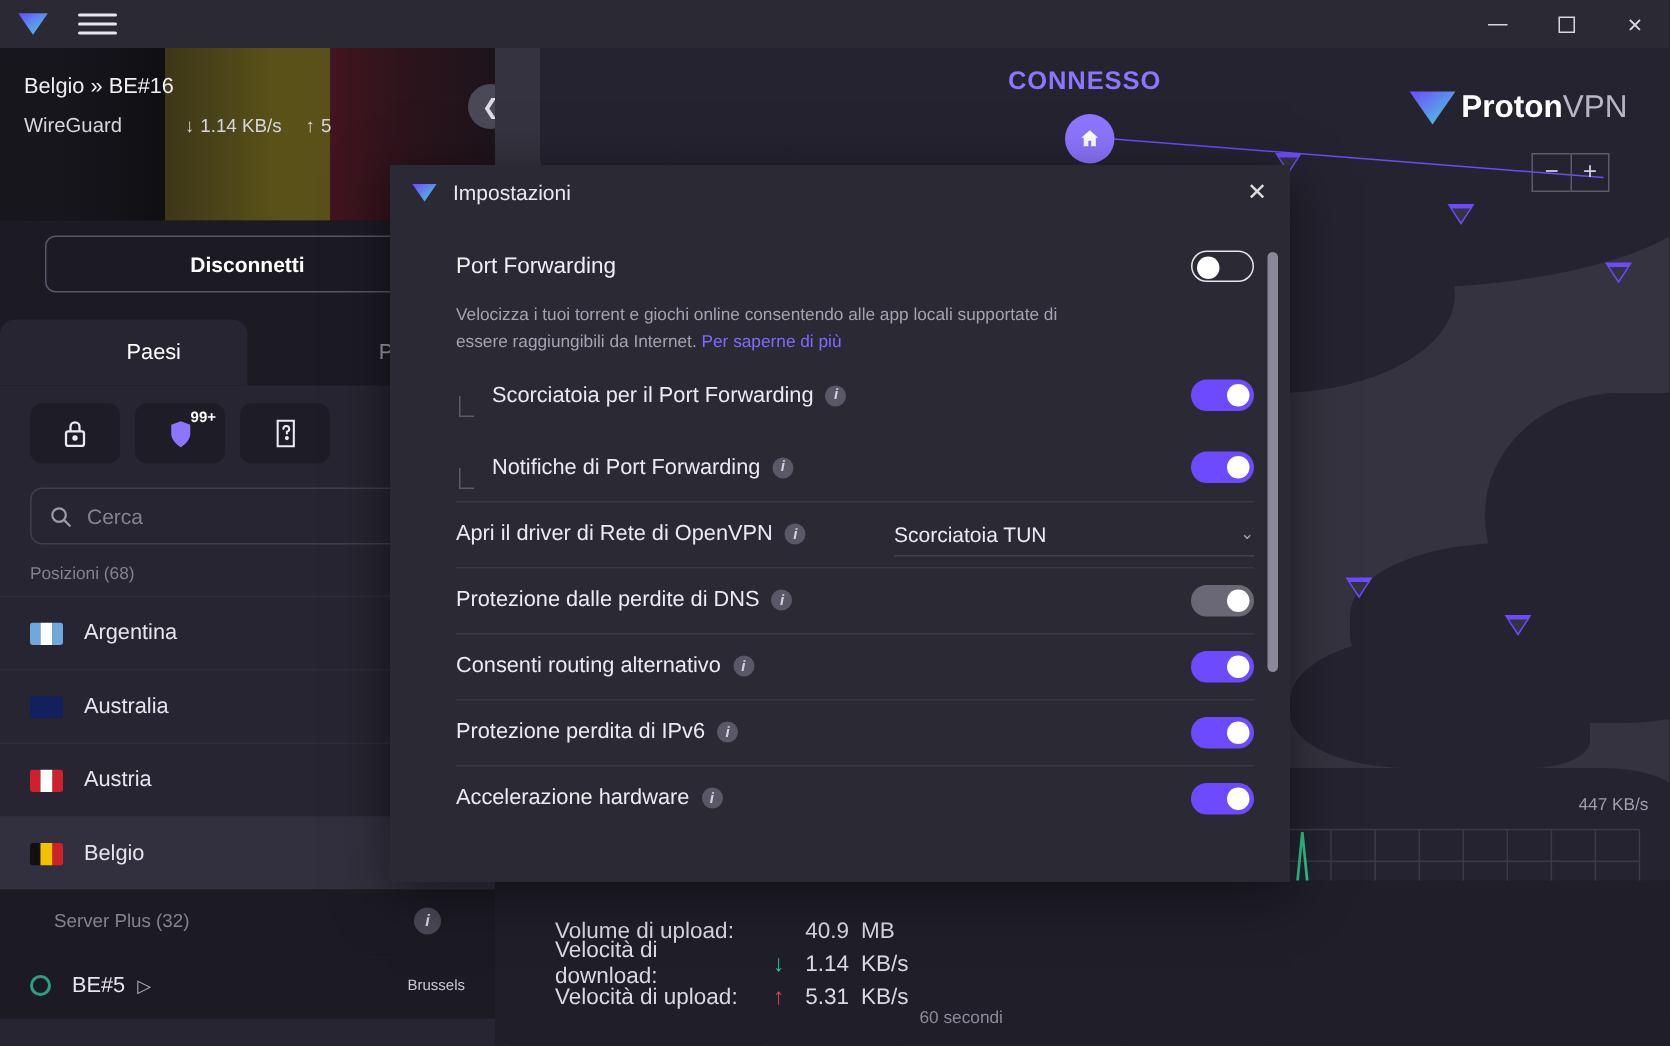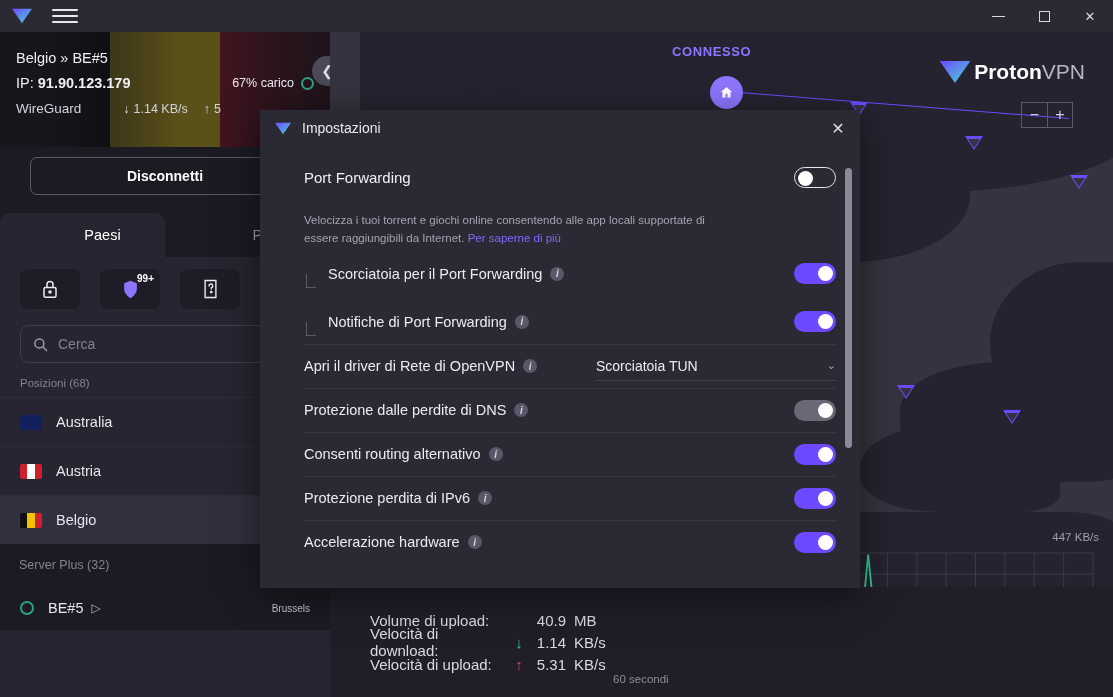--- a/index.html
+++ b/index.html
@@ -94,21 +94,21 @@
   }
 
   .tabs-row { display: flex; margin-top: 18px; height: 44px; position: relative; }
   .ltab {
     flex: 1; display: flex; align-items: center; justify-content: center;
     font-size: 14.5px; color: #9e9bad; cursor: pointer; padding-left: 40px;
   }
   .ltab.active { color: #fff; background: #262531; border-radius: 10px 10px 0 0; }
   .sidebar-body { background: #262531; height: 100%; position: relative;}
 
-  .icon-row { display: flex; gap: 20px; padding: 12px 20px 0 20px; }
+  .icon-row { display: flex; gap: 10px; padding: 12px 20px 0 20px; }
   .icon-btn {
     width: 60px; height: 40px; border-radius: 8px; background: #1e1d27;
     display: flex; align-items: center; justify-content: center; position: relative; cursor:pointer;
   }
   .badge99 { position: absolute; top: 4px; right: 6px; font-size: 10px; color: #fff; font-weight:700;}
   .search-box {
     margin: 16px 20px 0 20px; height: 38px; border-radius: 8px; border: 1px solid #403e4c;
     display: flex; align-items: center; gap: 10px; padding: 0 12px;
   }
   .search-box input {
@@ -122,33 +122,33 @@
   .crow {
     height: 49px; display: flex; align-items: center; padding: 0 20px;
     border-top: 1px solid #2f2d3a; font-size: 14.5px; color: #e6e5eb; cursor: pointer;
   }
   .crow.selected { background: #32303e; }
   .flag { width: 22px; height: 15px; border-radius: 2px; margin-right: 14px; display:flex; overflow:hidden; flex-shrink:0;}
   .flag span { flex: 1; }
   .crow .rt { margin-left: auto; display: flex; align-items: center; gap: 10px; color: #b3b0bf;}
   .round-btn { width: 26px; height: 26px; border-radius: 50%; border: 1px solid #565366; display:flex; align-items:center; justify-content:center; font-size:11px;}
   .serverplus {
-    height: 42px; display: flex; align-items: center; padding: 0 19px;
+    height: 42px; display: flex; align-items: center; padding: 0 36px;
     background: #1c1b24; font-size: 12.5px; color: #85828f;
   }
   .info-circ { width: 18px; height: 18px; border-radius: 50%; background: #4a4856; color:#d9d7e0; font-size: 11px; display:flex; align-items:center; justify-content:center; font-style: italic; font-weight:700;}
   .srow {
     height: 44px; display: flex; align-items: center; padding: 0 20px;
     background: #1c1b24; font-size: 14.5px; color: #e6e5eb;
   }
   .grn-ring { width: 14px; height: 14px; border-radius: 50%; border: 2px solid #2aa17e; margin-right: 14px;}
 
   
   .connesso {
-    position: absolute; left: 672px; top: 44px; font-size: 13px; font-weight: 700;
+    position: absolute; left: 672px; top: 44px; font-size: 17px; font-weight: 700;
     color: #8e75ff; letter-spacing: .6px; z-index: 20;
   }
   .home-pin {
     position: absolute; left: 710px; top: 76px; width: 33px; height: 33px; border-radius: 50%;
     background: #8e75ff; display: flex; align-items: center; justify-content: center; z-index: 21;
   }
   .conn-line {
     position: absolute; left: 740px; top: 92px; width: 330px; height: 1px;
     background: #6d4aff; transform: rotate(4.5deg); transform-origin: left center; z-index: 19;
   }
@@ -190,21 +190,21 @@
     height: 36px; display: flex; align-items: center; padding-left: 14px;
     background: #2b2933; color: #e9e8ee; font-size: 14px; gap: 10px; flex-shrink: 0;
   }
   .dlg-close { margin-left: auto; width: 44px; height: 36px; display:flex; align-items:center; justify-content:center; color:#ddd; font-size:16px; cursor:pointer;}
   .dtabs { display: flex; height: 46px; background: #222029; flex-shrink: 0;}
   .dtab { flex: 1; display: flex; align-items: center; justify-content: center; font-size: 14.5px; color: #a29fb0; cursor: pointer; }
   .dtab.active { color: #fff; background: #2f2d38; border-radius: 10px 10px 0 0; }
   .dlg-body { flex: 1; overflow: hidden; position: relative; background: #2b2933; }
   .dlg-scroll { position: absolute; inset: 0; padding: 16px 24px 0 44px; }
   .st-title { font-size: 15px; color: #f0eff4; }
-  .st-desc { font-size: 11.5px; color: #a5a2b2; line-height: 1.55; margin-top: 20px; max-width: 430px;}
+  .st-desc { font-size: 11.5px; color: #a5a2b2; line-height: 1.55; margin-top: 10px; max-width: 430px;}
   .st-desc a { color: #7e6bff; text-decoration: none; }
   .row {
     display: flex; align-items: center; min-height: 44px; position: relative;
   }
   .row.bt { border-top: 1px solid #393743; }
   .row-label { font-size: 14.5px; color: #eceaf1; display: flex; align-items: center; gap: 8px;}
   .sub-row { padding-left: 24px; position: relative; }
   .elbow {
     position: absolute; left: 2px; top: 8px; width: 10px; height: 14px;
     border-left: 1px solid #5d5a6b; border-bottom: 1px solid #5d5a6b;
@@ -324,28 +324,21 @@
 
   <div class="left-panel">
     <div class="conn-header">
       <div class="flag-bg">
         <span class="fb-black"></span>
           <span class="fb-yellow"></span>
           <span class="fb-red"></span>
       </div>
       <div class="fade-l"></div>
       <div class="conn-txt">
-        <div class="ch-line1">Belgio » BE#5</div>
-        <div class="ch-line2">
-          <span>IP:</span>&nbsp;<b>91.90.123.179</b>
-          <span class="load-wrap">
-            <span>67% carico</span>
-            <span class="load-ring"></span>
-          </span>
-        </div>
+        <div class="ch-line1">Belgio » BE#16</div>
         <div class="ch-line3">
           <span>WireGuard</span>
           <span class="spd">
               <span>↓</span>
               <span>1.14 KB/s</span>
             </span>
           <span class="spd up">
               <span>↑</span>
               <span>5</span>
             </span>
@@ -390,20 +383,31 @@
       <div class="search-box">
         <svg width="15" height="15" viewBox="0 0 20 20" fill="none" stroke="#9b98a8" stroke-width="2">
           <circle cx="8.5" cy="8.5" r="6"></circle>
             <path d="M13 13l5 5" stroke-linecap="round"></path>
           </svg>
         <input type="text" placeholder="Cerca" style="">
       </div>
 
       <div class="sec-label">Posizioni (68)</div>
       <div class="clist" id="country-list">
+          <div class="crow">
+            <span class="flag">
+              <span style="background: rgb(111, 168, 220);"></span>
+              <span style="background: rgb(255, 255, 255);"></span>
+              <span style="background: rgb(111, 168, 220);"></span>
+            </span>
+            <span>Argentina</span>
+            <span class="rt">
+              <span>🌐</span>
+            </span>
+          </div>
           <div class="crow">
             <span class="flag">
               <span style="background: rgb(19, 32, 94);"></span>
               <span style="background: rgb(19, 32, 94);"></span>
               <span style="background: rgb(19, 32, 94);"></span>
             </span>
             <span>Australia</span>
           </div>
           <div class="crow">
             <span class="flag">

